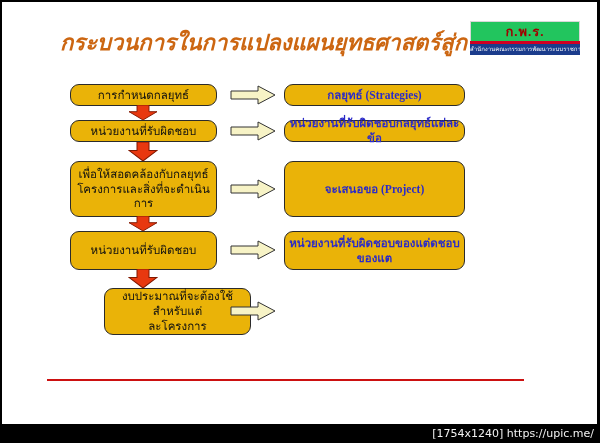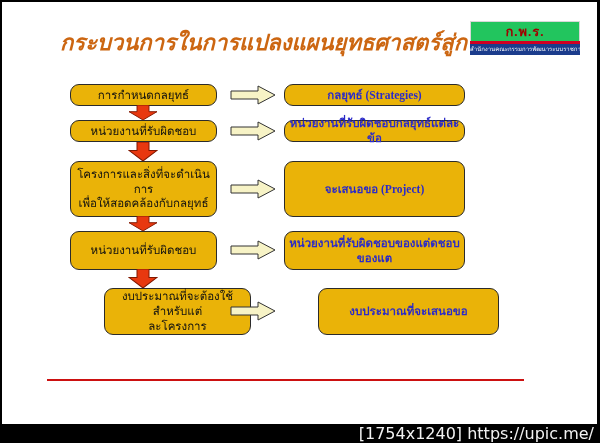--- a/index.html
+++ b/index.html
@@ -34,21 +34,21 @@
   
   .yarrow{position:absolute;left:228px;width:47px;height:20px;}
   .y1{top:83px;} .y2{top:119px;} .y3{top:177px;} .y4{top:238px;} .y5{top:299px;}
   .darrow{position:absolute;left:126px;width:30px;}
   .d1{top:103px;height:15px;} .d2{top:140px;height:19px;}
   .d3{top:214px;height:15px;} .d4{top:267px;height:19px;}
 
   
   .redline{position:absolute;left:45px;top:377px;width:477px;height:2px;background:#cc1111;}
   .bottombar{position:absolute;left:0;bottom:0;width:600px;height:19px;background:#000;
-             color:#f2f2f2;font-size:16px;line-height:19px;text-align:right;
+             color:#f2f2f2;font-size:11px;line-height:19px;text-align:right;
              padding-right:6px;box-sizing:border-box;
              font-family:"DejaVu Sans","Liberation Sans",sans-serif;}
 </style>
 </head>
 <body>
 
 <div class="stage">
   <div class="slide">
 
     <div class="title">กระบวนการในการแปลงแผนยุทธศาสตร์สู่การปฏิบัติ</div>
@@ -81,22 +81,22 @@
     </svg>
     <div class="rbox r2">
       <span>หน่วยงานที่รับผิดชอบกลยุทธ์แต่ละข้อ</span>
     </div>
 
     <svg class="darrow d2" viewBox="0 0 30 18" preserveAspectRatio="none">
       <polygon points="9,0 21,0 21,8 29,8 15,18 1,8 9,8" fill="#e8380f" stroke="#801800" stroke-width="1"></polygon>
     </svg>
 
     <div class="lbox r3">
+      <span>เพื่อให้สอดคล้องกับกลยุทธ์</span>
       <span>โครงการและสิ่งที่จะดำเนินการ</span>
-      <span>เพื่อให้สอดคล้องกับกลยุทธ์</span>
     </div>
     <svg class="yarrow y3" viewBox="0 0 47 20" preserveAspectRatio="none">
       <polygon points="1,6 28,6 28,1 45,10 28,19 28,14 1,14" fill="#f7f3c6" stroke="#333" stroke-width="1"></polygon>
     </svg>
     <div class="rbox r3">
       <span>จะเสนอขอ (Project)</span>
     </div>
 
     <svg class="darrow d3" viewBox="0 0 30 18" preserveAspectRatio="none">
       <polygon points="9,0 21,0 21,8 29,8 15,18 1,8 9,8" fill="#e8380f" stroke="#801800" stroke-width="1"></polygon>
@@ -116,21 +116,18 @@
       <polygon points="9,0 21,0 21,8 29,8 15,18 1,8 9,8" fill="#e8380f" stroke="#801800" stroke-width="1"></polygon>
     </svg>
 
     <div class="lbox r5">
       <span>งบประมาณที่จะต้องใช้สำหรับแต่</span>
       <span>ละโครงการ</span>
     </div>
     <svg class="yarrow y5" viewBox="0 0 47 20" preserveAspectRatio="none">
       <polygon points="1,6 28,6 28,1 45,10 28,19 28,14 1,14" fill="#f7f3c6" stroke="#333" stroke-width="1"></polygon>
     </svg>
-    <div class="rbox r5">
-      <span>งบประมาณที่จะเสนอขอ</span>
-    </div>
 
     <div class="redline"></div>
   </div>
 
   <div class="bottombar">[1754x1240] https://upic.me/</div>
 </div>
 
 </body></html>

